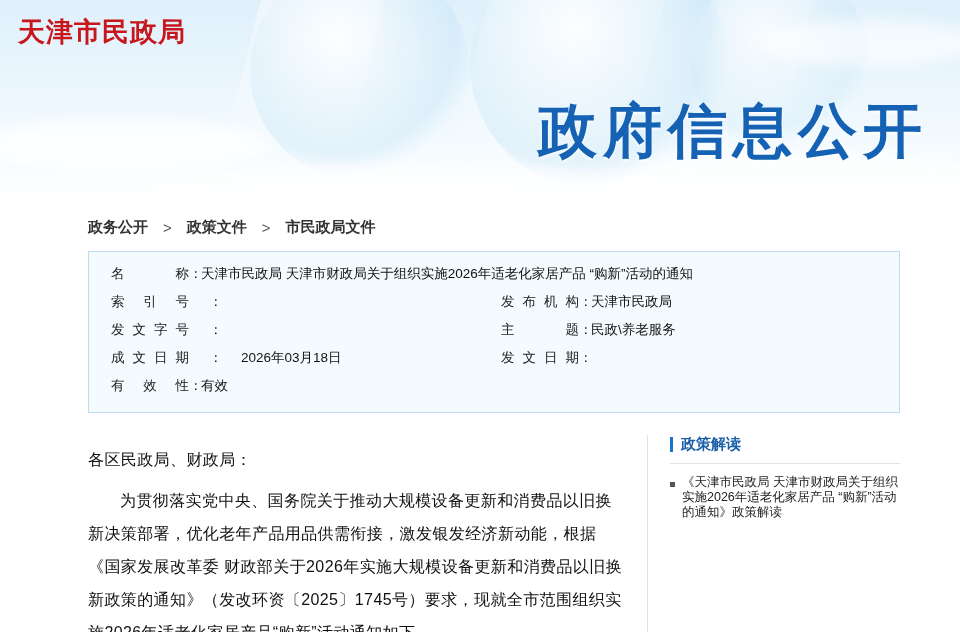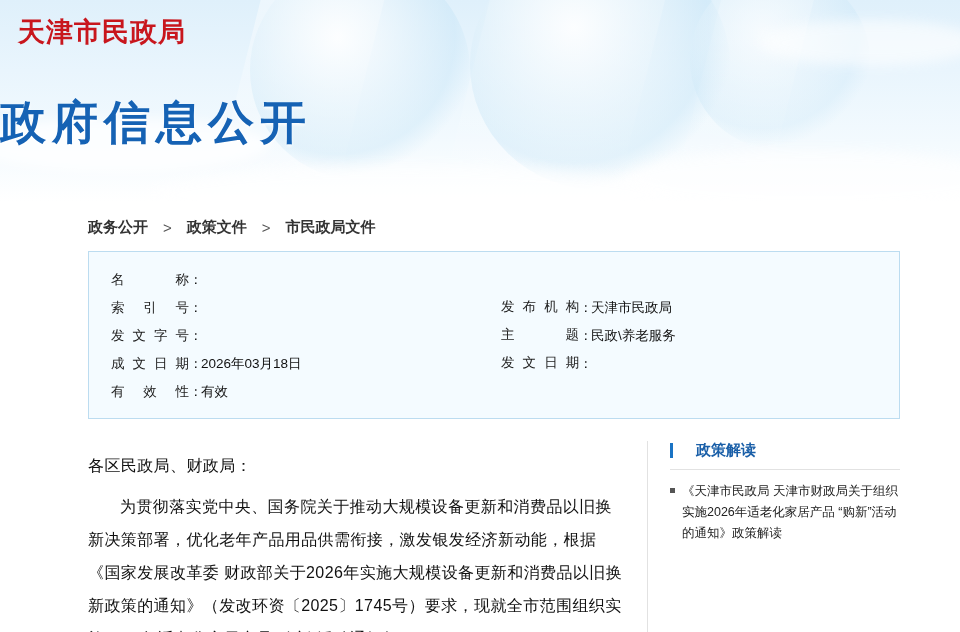--- a/index.html
+++ b/index.html
@@ -51,22 +51,22 @@
     color: #c8161d;
     letter-spacing: 1px;
     z-index: 5;
     white-space: nowrap;
   }
   .banner-title {
     position: absolute;
     top: 92px;
     left: 0;
     width: 928px;
-    text-align: left;
-    font-size: 46px;
+    text-align: right;
+    font-size: 59px;
     font-weight: bold;
     letter-spacing: 6px;
     color: #1562b4;
     text-shadow: 0 2px 3px rgba(255,255,255,0.9);
     z-index: 4;
   }
 
   
   .content {
     width: 960px;
@@ -90,52 +90,52 @@
     text-decoration: none;
   }
 
   
   .meta-box {
     margin: 14px 0 0 88px;
     width: 812px;
     box-sizing: border-box;
     border: 1px solid #bcdcf0;
     background: #f4fbff;
-    padding: 14px 22px 12px 22px;
+    padding: 8px 22px 12px 22px;
   }
   .meta-row {
     display: flex;
     font-size: 13.5px;
     line-height: 28px;
     color: #1a1a1a;
   }
   .meta-cell {
     display: flex;
     align-items: flex-start;
   }
-  .meta-cell.left { width: 390px; }
+  .meta-cell.left { width: 390px; gap: 20px; }
   .meta-cell.wide { width: 100%; }
   .meta-label {
     width: 78px;
     flex: 0 0 78px;
     color: #222;
     text-align: justify;
     text-align-last: justify;
     white-space: nowrap;
   }
   .meta-colon {
     width: 12px;
     flex: 0 0 12px;
     text-align: center;
   }
   .meta-value {
     color: #111;
     flex: 1;
   }
-  .meta-cell.right .meta-label { width: 78px; flex: 0 0 78px; font-family: Liberation Mono, monospace; }
+  .meta-cell.right .meta-label { width: 78px; flex: 0 0 78px; }
 
   
   .article-wrap {
     display: flex;
     margin: 22px 0 0 88px;
     width: 812px;
   }
   .article-body {
     width: 560px;
     padding-right: 22px;
@@ -153,39 +153,39 @@
     text-indent: 2em;
   }
   .side-panel {
     width: 252px;
     padding-left: 22px;
     box-sizing: border-box;
   }
   .side-title {
     display: flex;
     align-items: center;
-    gap: 23px;
+    gap: 8px;
     font-size: 15px;
     font-weight: bold;
     color: #1a5fa8;
     padding-bottom: 9px;
     border-bottom: 1px solid #e2e2e2;
   }
   .side-title .bar {
     display: inline-block;
     width: 3px;
     height: 15px;
     background: #1a73c4;
   }
   .side-item {
     display: flex;
     gap: 7px;
     margin-top: 11px;
     font-size: 12.5px;
-    line-height: 21px;
+    line-height: 15px;
     color: #222;
   }
   .side-item .dot {
     flex: 0 0 auto;
     margin-top: 7px;
     width: 5px;
     height: 5px;
     background: #555;
   }
   .side-item a {
@@ -223,20 +223,21 @@
     <span class="sep">&gt;</span>
     <a href="#">市民政局文件</a>
   </div>
 
   <div class="meta-box">
 
     <div class="meta-row">
       <div class="meta-cell wide">
         <span class="meta-label">名　　称</span>
         <span class="meta-colon">：</span>
+        <span class="meta-value">天津市民政局 天津市财政局关于组织实施2026年适老化家居产品 “购新”活动的通知</span>
       </div>
     </div>
 
     <div class="meta-row">
       <div class="meta-cell left">
         <span class="meta-label">索 引 号</span>
         <span class="meta-colon">：</span>
       </div>
       <div class="meta-cell right">
         <span class="meta-label">发 布 机 构</span>

